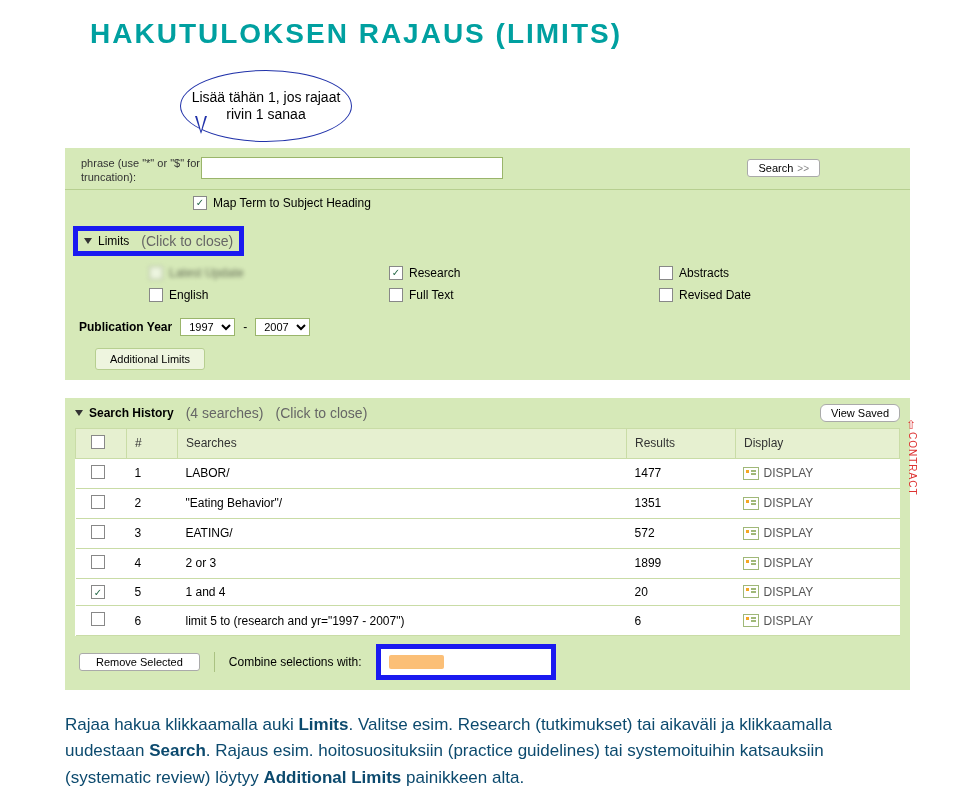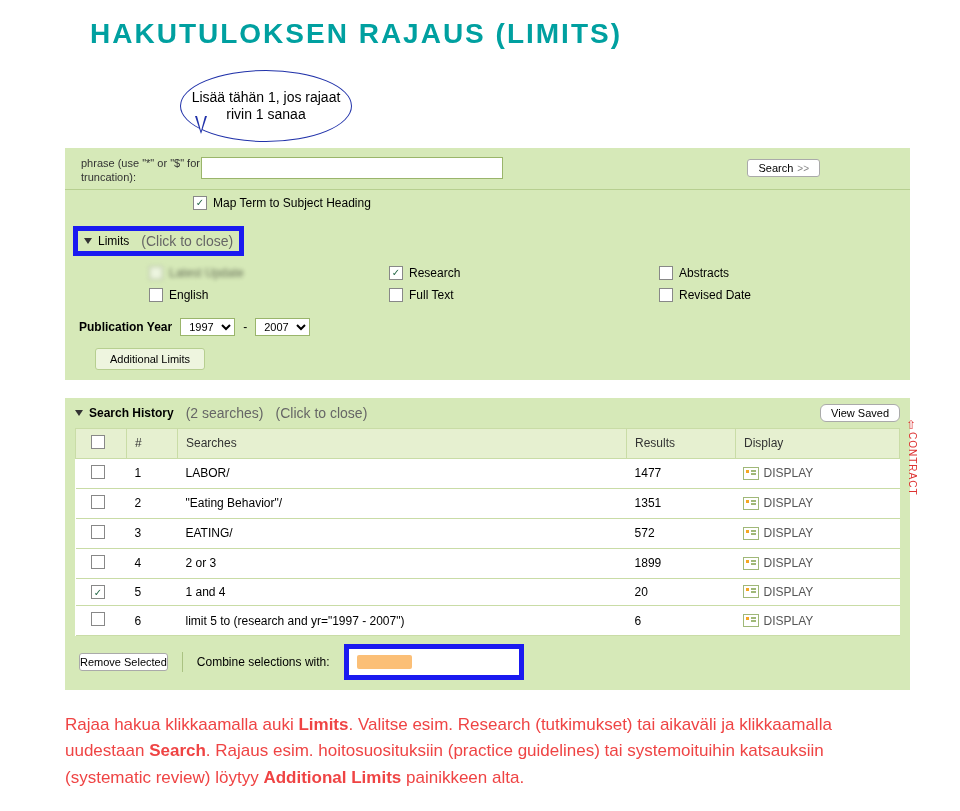--- a/index.html
+++ b/index.html
@@ -36,25 +36,25 @@
 .tbl td{border-bottom:1px solid #c9dca6;padding:6px 8px;background:#fff}
 .tbl td:first-child,.tbl th:first-child{text-align:center;width:34px}
 .tbl td:nth-child(2),.tbl th:nth-child(2){width:34px;text-align:left}
 .disp-cell{display:flex;align-items:center;gap:4px;color:#555}
 .disp-ico{display:inline-block;width:14px;height:11px;border:1px solid #a0b878;position:relative}
 .disp-ico:before{content:"";position:absolute;left:2px;top:2px;width:3px;height:3px;background:#f5a623}
 .disp-ico:after{content:"";position:absolute;left:7px;top:2px;width:5px;height:2px;background:#a0b878;box-shadow:0 3px 0 #a0b878}
 .contract{position:absolute;right:-18px;top:4px;writing-mode:vertical-rl;font-size:10px;color:#d33;letter-spacing:1px}
 .contract-up{position:absolute;right:-16px;top:-10px;color:#d33;font-size:12px}
 .foot{display:flex;align-items:center;padding:8px 10px 10px;font-size:12px;background:#d6e9b8}
-.rm-btn{background:#fff;border:1px solid #aaa;border-radius:3px;padding:2px 0;font-size:11px;margin-left:4px}
+.rm-btn{background:#fff;border:1px solid #aaa;border-radius:3px;padding:2px 16px;font-size:11px;margin-left:4px}
 .vsep{width:1px;height:20px;background:#aac282;margin:0 14px}
 .combine-box{border:5px solid #1a1af0;width:170px;height:26px;margin-left:14px;background:#fff;position:relative}
 .combine-box:before{content:"";position:absolute;left:8px;top:6px;width:55px;height:14px;background:#fbbf77;border-radius:2px}
-.caption{margin:22px 65px 0 65px;font-size:17px;line-height:1.55;color:#ef4444}
+.caption{margin:22px 65px 0 65px;font-size:17px;line-height:1.55;color:#0c4a6e}
 .caption b{font-weight:bold}
 </style>
 </head>
 <body>
 
 <div class="title">HAKUTULOKSEN RAJAUS (LIMITS)</div>
 
 <div class="callout-wrap">
   <div class="callout">
       <span>Lisää tähän 1, jos rajaat rivin 1 sanaa</span>
@@ -121,21 +121,21 @@
     <div class="addl">Additional Limits</div>
     <div style="height:10px"></div>
   </div>
 
   <div class="gap"></div>
 
   <div class="green">
     <div class="hist-hdr">
       <span class="tri"></span>
       <b>Search History</b>
-      <span class="grey11">(2 searches)</span>
+      <span class="grey11">(4 searches)</span>
       <span class="grey11">(Click to close)</span>
       <div class="viewsaved">View Saved</div>
     </div>
 
     <div class="tbl-wrap" style="position:relative">
       <span class="contract-up">⇧</span>
       <span class="contract">CONTRACT</span>
       <table class="tbl">
         <thead>
             <tr>

